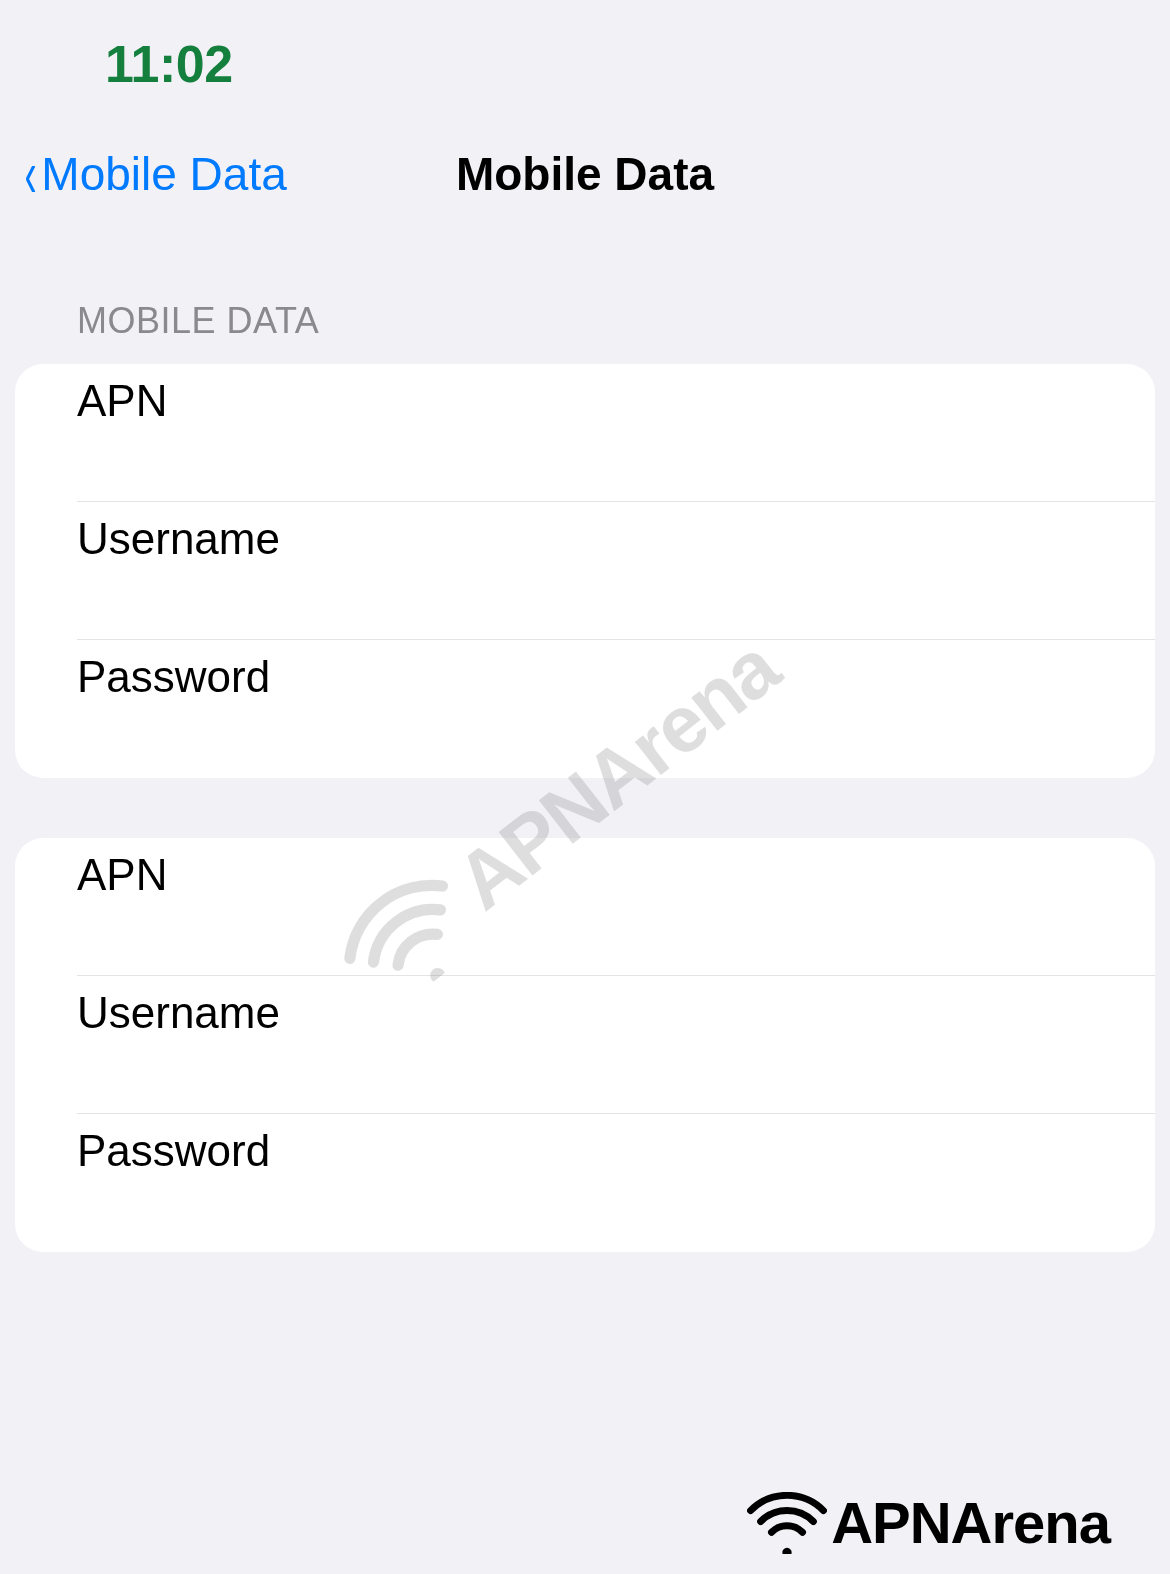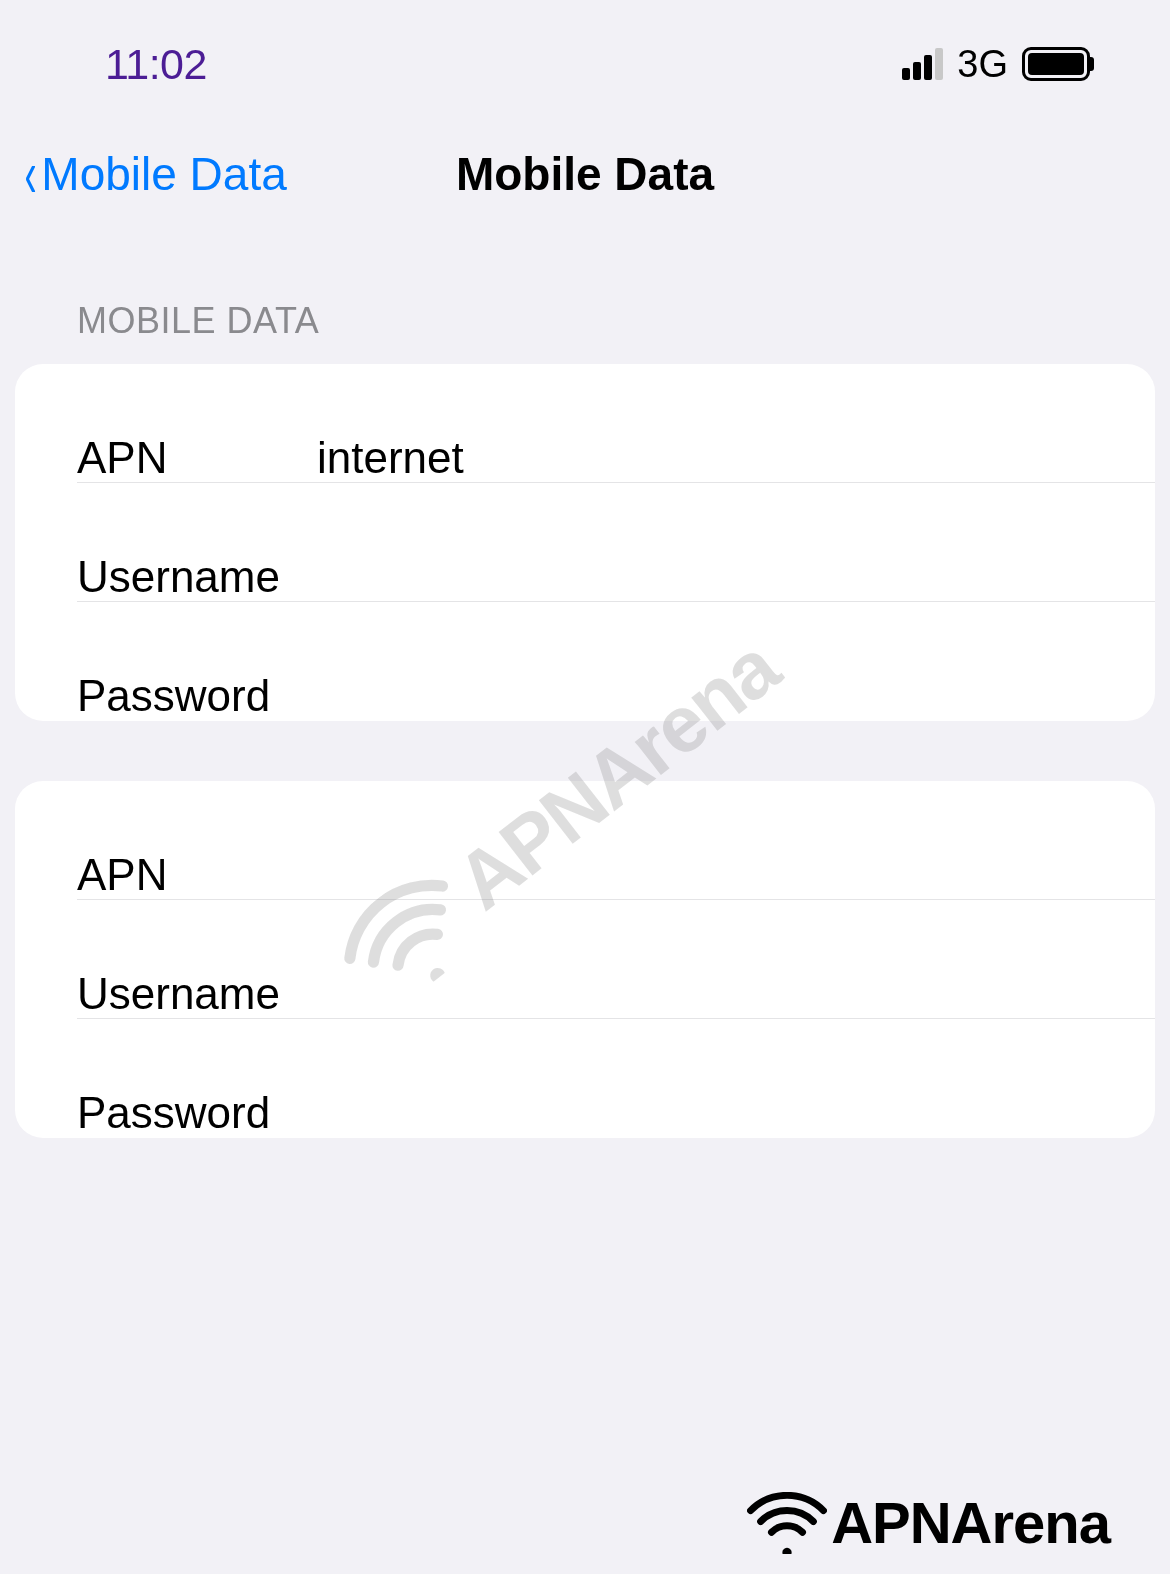--- a/index.html
+++ b/index.html
@@ -20,23 +20,23 @@
     
     .status-bar {
       display: flex;
       justify-content: space-between;
       align-items: center;
       padding: 38px 50px 20px 105px;
       height: 110px;
     }
 
     .status-time {
-      font-size: 43px;
-      font-weight: 400;
-      color: #4c1d95;
+      font-size: 52px;
+      font-weight: 700;
+      color: #15803d;
       letter-spacing: -0.5px;
     }
 
     .status-right {
       display: flex;
       align-items: center;
       gap: 14px;
       padding-right: 30px;
     }
 
@@ -151,23 +151,23 @@
     }
 
     .section-body {
       background-color: #ffffff;
       border-radius: 28px;
       overflow: hidden;
     }
 
     .form-row {
       display: flex;
-      align-items: flex-end;
-      padding: 0 0 0 62px;
-      height: 119px;
+      align-items: flex-start;
+      padding: 12px 0 0 62px;
+      height: 138px;
       position: relative;
     }
 
     .form-row:not(:last-child)::after {
       content: "";
       position: absolute;
       bottom: 0;
       left: 62px;
       right: 0;
       height: 1px;
@@ -238,51 +238,37 @@
       font-weight: 700;
       color: #000;
       letter-spacing: -1px;
     }
   </style>
 </head>
 <body>
 
 <div class="status-bar">
   <div class="status-time">11:02</div>
-  <div class="status-right">
-    <div class="signal-bars">
-      <div class="signal-bar"></div>
-      <div class="signal-bar"></div>
-      <div class="signal-bar"></div>
-      <div class="signal-bar"></div>
-    </div>
-    <div class="network-type">3G</div>
-    <div class="battery-icon">
-      <div class="battery-fill"></div>
-      <div class="battery-tip"></div>
-    </div>
-  </div>
 </div>
 
 <div class="nav-bar">
   <div class="back-button">
     <span class="chevron-left">‹</span>
     <span class="back-label">Mobile Data</span>
   </div>
   <div class="nav-title">Mobile Data</div>
 </div>
 
 <div class="content">
 
   <div class="section">
     <div class="section-header">MOBILE DATA</div>
     <div class="section-body">
       <div class="form-row">
         <div class="form-label">APN</div>
-        <input class="form-input" type="text" value="internet" style="">
       </div>
       <div class="form-row">
         <div class="form-label">Username</div>
         <input class="form-input" type="text" value="" style="">
       </div>
       <div class="form-row">
         <div class="form-label">Password</div>
         <input class="form-input" type="text" value="" style="">
       </div>
     </div>

